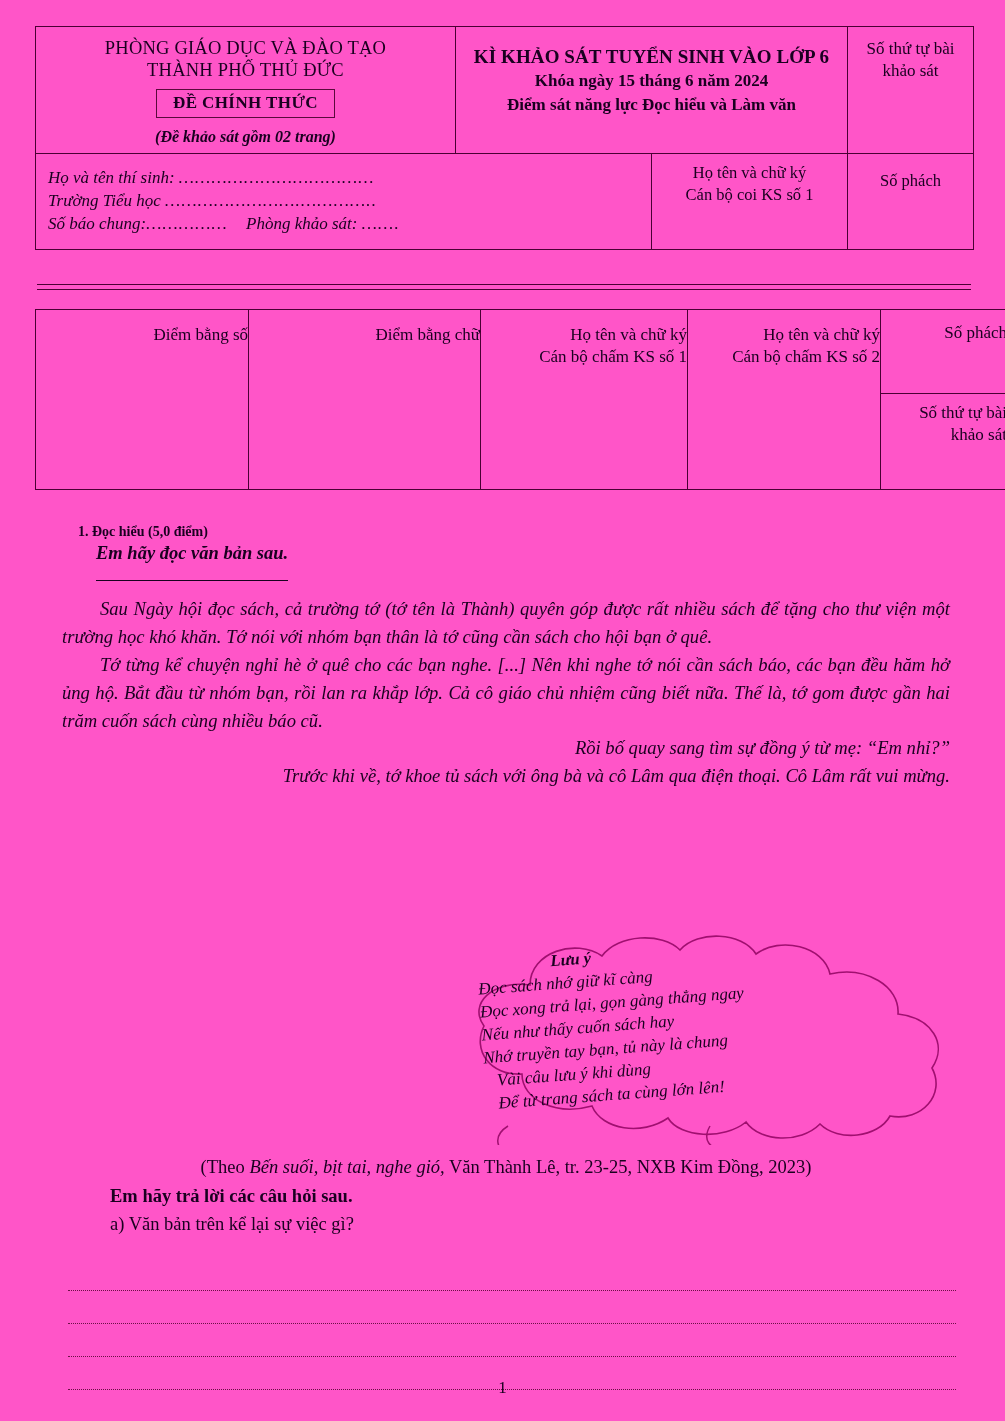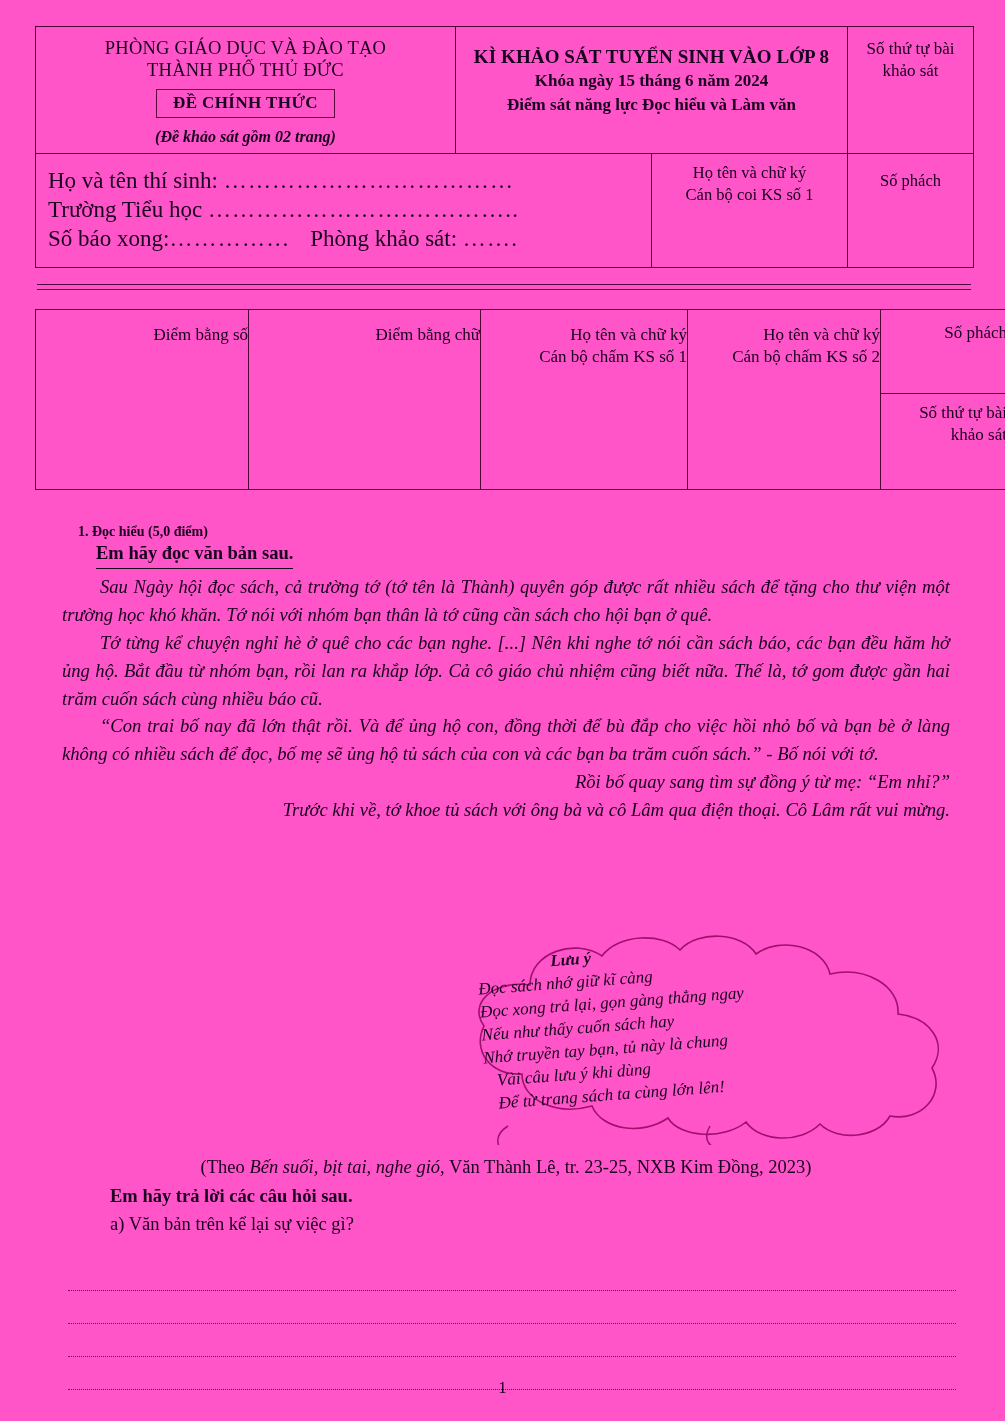--- a/index.html
+++ b/index.html
@@ -82,24 +82,25 @@
   }
 
   .small-head {
     text-align: center;
     font-size: 17px;
     line-height: 1.28;
     padding-top: 11px;
   }
 
   .stu-line {
-    font-size: 23px;
+    font-size: 17px;
     line-height: 1.0;
     padding: 3px 0 3px 12px;
     white-space: nowrap;
+    font-style: italic;
   }
   .dots { letter-spacing: 1.2px; }
 
   .sig-cell {
     text-align: center;
     font-size: 16.5px;
     line-height: 1.3;
     padding-top: 8px;
   }
 
@@ -147,24 +148,25 @@
   .sec-title {
     font-weight: bold;
     font-size: 14px;
     margin-left: 16px;
     margin-bottom: 3px;
   }
   .sub-instr {
     font-weight: bold;
     font-size: 18.5px;
     margin-left: 34px;
-    margin-bottom: 4px;
+    margin-bottom: 14px;
     display: inline-block;
     border-bottom: 1.4px solid #1a0020;
-    padding-bottom: 4px;
+    padding-bottom: 16px;
+    font-style: italic;
   }
   .para {
     font-style: italic;
     font-size: 18.6px;
     line-height: 1.5;
     text-indent: 38px;
     margin: 0;
     text-align: justify;
   }
   .para.wide { text-align: right; }
@@ -269,21 +271,21 @@
             <div>THÀNH PHỐ THỦ ĐỨC</div>
           </div>
           <div class="official-wrap">
             <span class="official-box">ĐỀ CHÍNH THỨC</span>
           </div>
           <div class="pages-note">(Đề khảo sát gồm 02 trang)</div>
         </div>
       </td>
       <td colspan="2">
         <div class="cell-pad">
-          <div class="exam-title">KÌ KHẢO SÁT TUYỂN SINH VÀO LỚP 8</div>
+          <div class="exam-title">KÌ KHẢO SÁT TUYỂN SINH VÀO LỚP 6</div>
           <div class="exam-sub">Khóa ngày 15 tháng 6 năm 2024</div>
           <div class="exam-sub">Điểm sát năng lực Đọc hiểu và Làm văn</div>
         </div>
       </td>
       <td>
         <div class="small-head">
           <div>Số thứ tự bài</div>
           <div>khảo sát</div>
         </div>
       </td>
@@ -293,21 +295,21 @@
         <div style="padding:12px 0 14px 0;">
           <div class="stu-line">
             <span>Họ và tên thí sinh:</span>
             <span class="dots">………………………………</span>
           </div>
           <div class="stu-line">
             <span>Trường Tiểu học</span>
             <span class="dots">…………………….…………..</span>
           </div>
           <div class="stu-line">
-            <span>Số báo xong:</span><span class="dots">……………</span>
+            <span>Số báo chung:</span><span class="dots">……………</span>
             <span style="padding-left:14px">Phòng khảo sát:</span>
             <span class="dots">…….</span>
           </div>
         </div>
       </td>
       <td>
         <div class="sig-cell">
           <div>Họ tên và chữ ký</div>
           <div>Cán bộ coi KS số 1</div>
         </div>
@@ -366,21 +368,20 @@
   </tbody>
     </table>
 
   <div class="content">
     <div class="sec-title">1. Đọc hiểu (5,0 điểm)</div>
     <div style="margin-left:0">
       <span class="sub-instr">Em hãy đọc văn bản sau.</span>
     </div>
     <p class="para">Sau Ngày hội đọc sách, cả trường tớ (tớ tên là Thành) quyên góp được rất nhiều sách để tặng cho thư viện một trường học khó khăn. Tớ nói với nhóm bạn thân là tớ cũng cần sách cho hội bạn ở quê.</p>
     <p class="para">Tớ từng kể chuyện nghỉ hè ở quê cho các bạn nghe. [...] Nên khi nghe tớ nói cần sách báo, các bạn đều hăm hở ủng hộ. Bắt đầu từ nhóm bạn, rồi lan ra khắp lớp. Cả cô giáo chủ nhiệm cũng biết nữa. Thế là, tớ gom được gần hai trăm cuốn sách cùng nhiều báo cũ.</p>
-    <p class="para">“Con trai bố nay đã lớn thật rồi. Và để ủng hộ con, đồng thời để bù đắp cho việc hồi nhỏ bố và bạn bè ở làng không có nhiều sách để đọc, bố mẹ sẽ ủng hộ tủ sách của con và các bạn ba trăm cuốn sách.” - Bố nói với tớ.</p>
     <p class="para wide">Rồi bố quay sang tìm sự đồng ý từ mẹ: “Em nhỉ?”</p>
     <p class="para wide">Trước khi về, tớ khoe tủ sách với ông bà và cô Lâm qua điện thoại. Cô Lâm rất vui mừng.</p>
   </div>
 
   <div class="cloud-wrap">
     <svg class="cloud-svg" width="600" height="215" viewBox="0 0 600 215">
       <path d="M150,55
                C150,22 196,8 222,26
                C238,4 282,2 300,20
                C318,0 362,2 376,24

